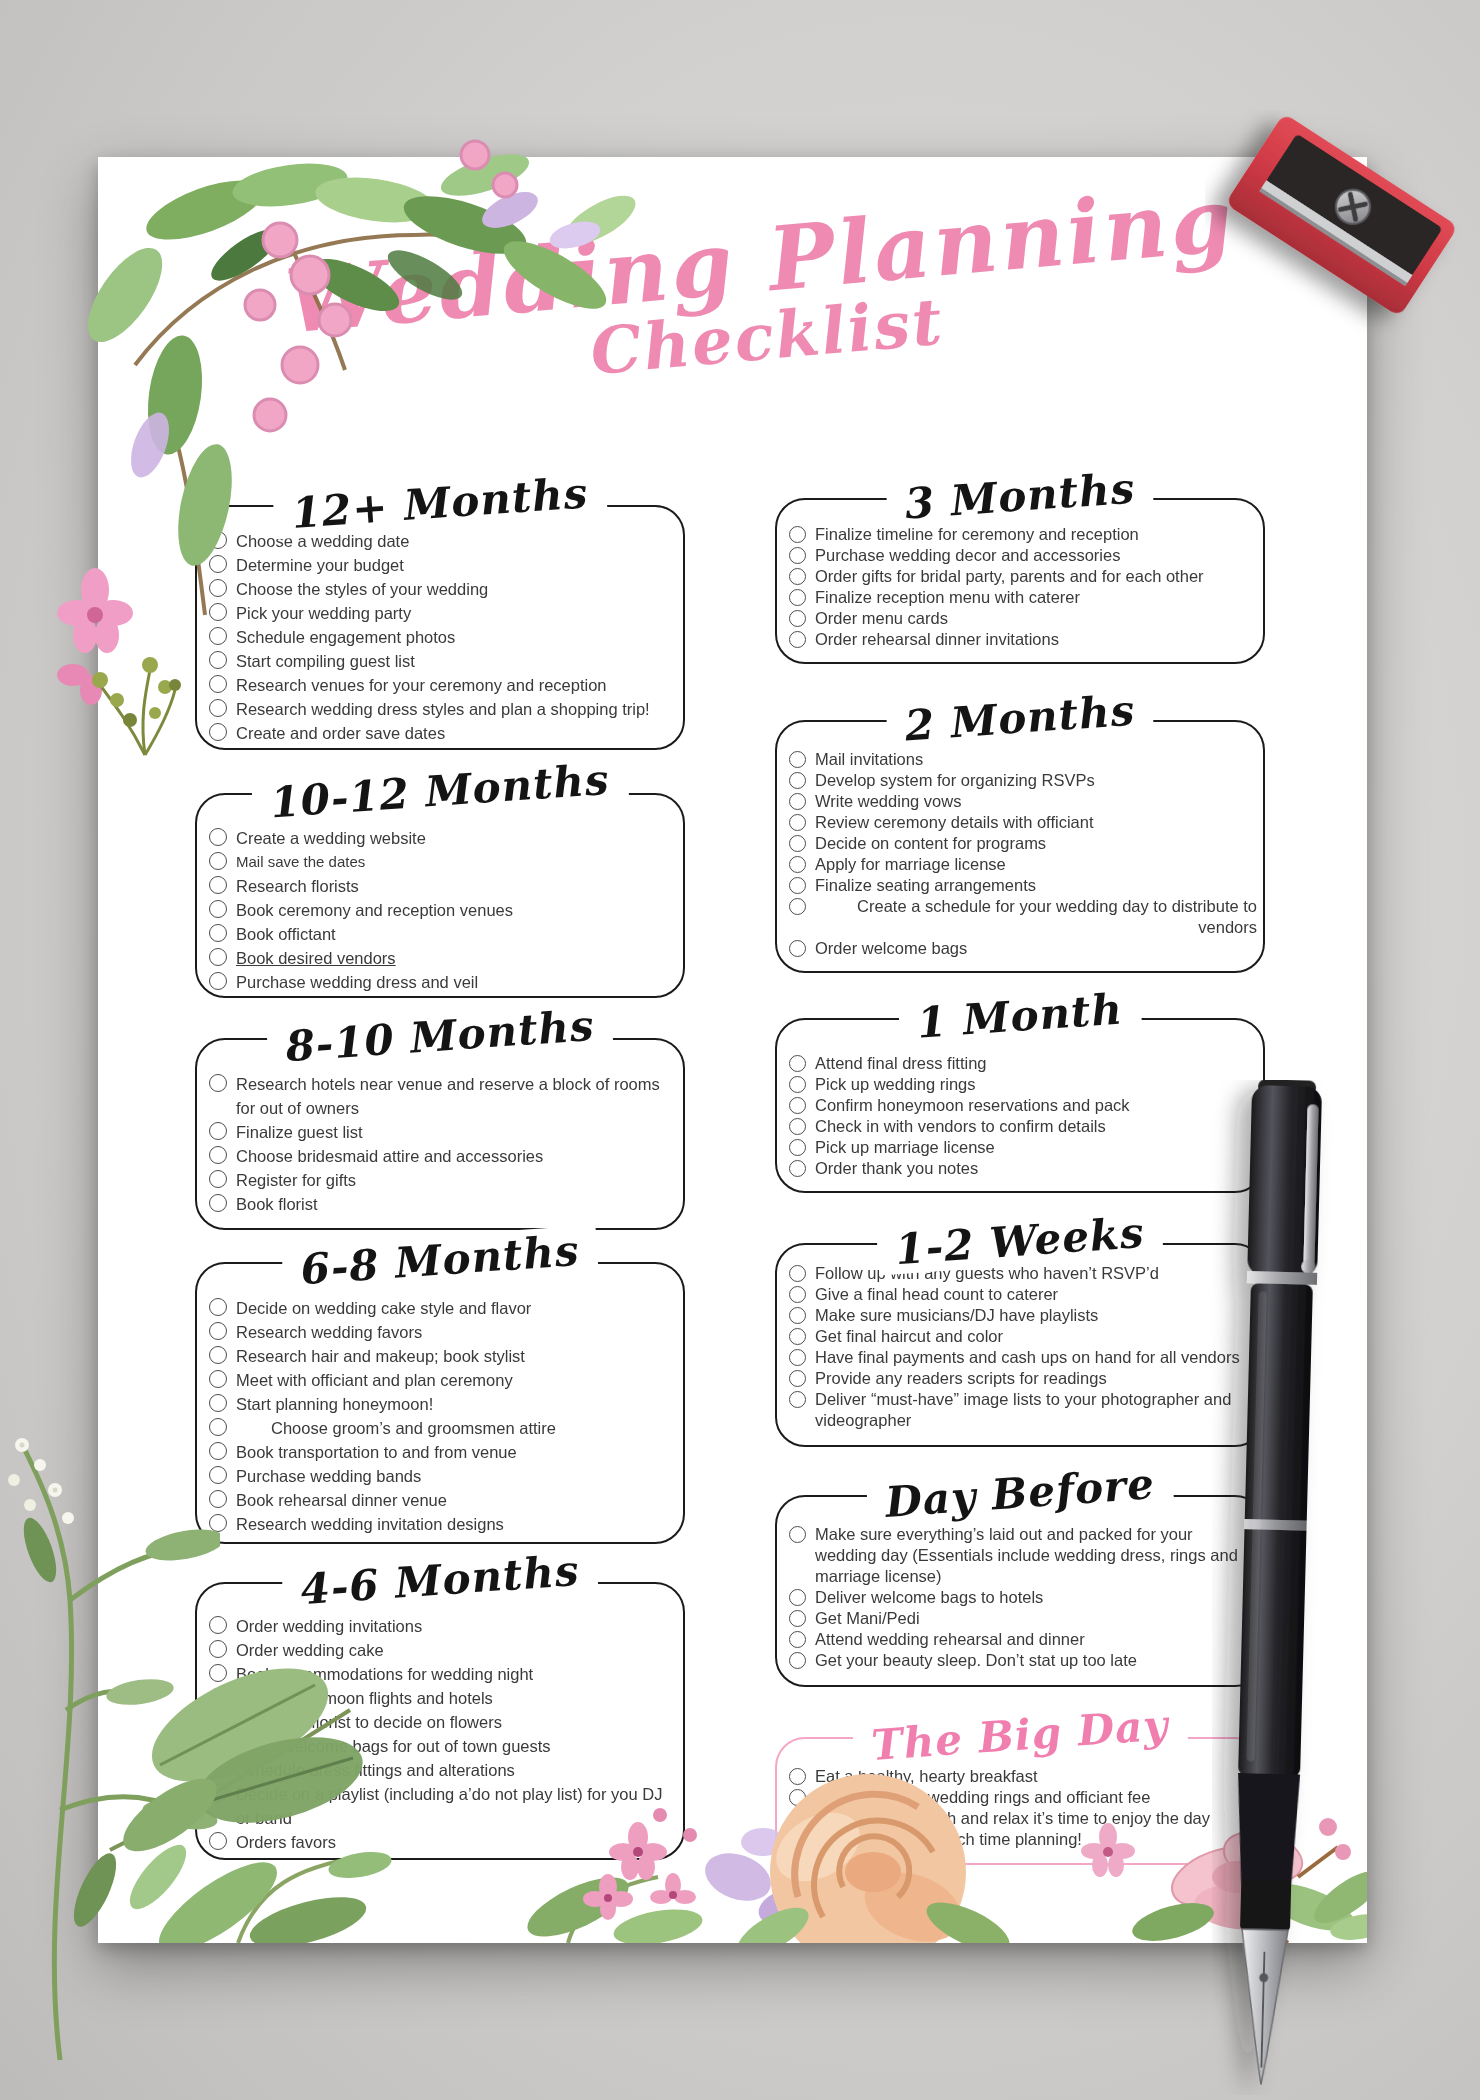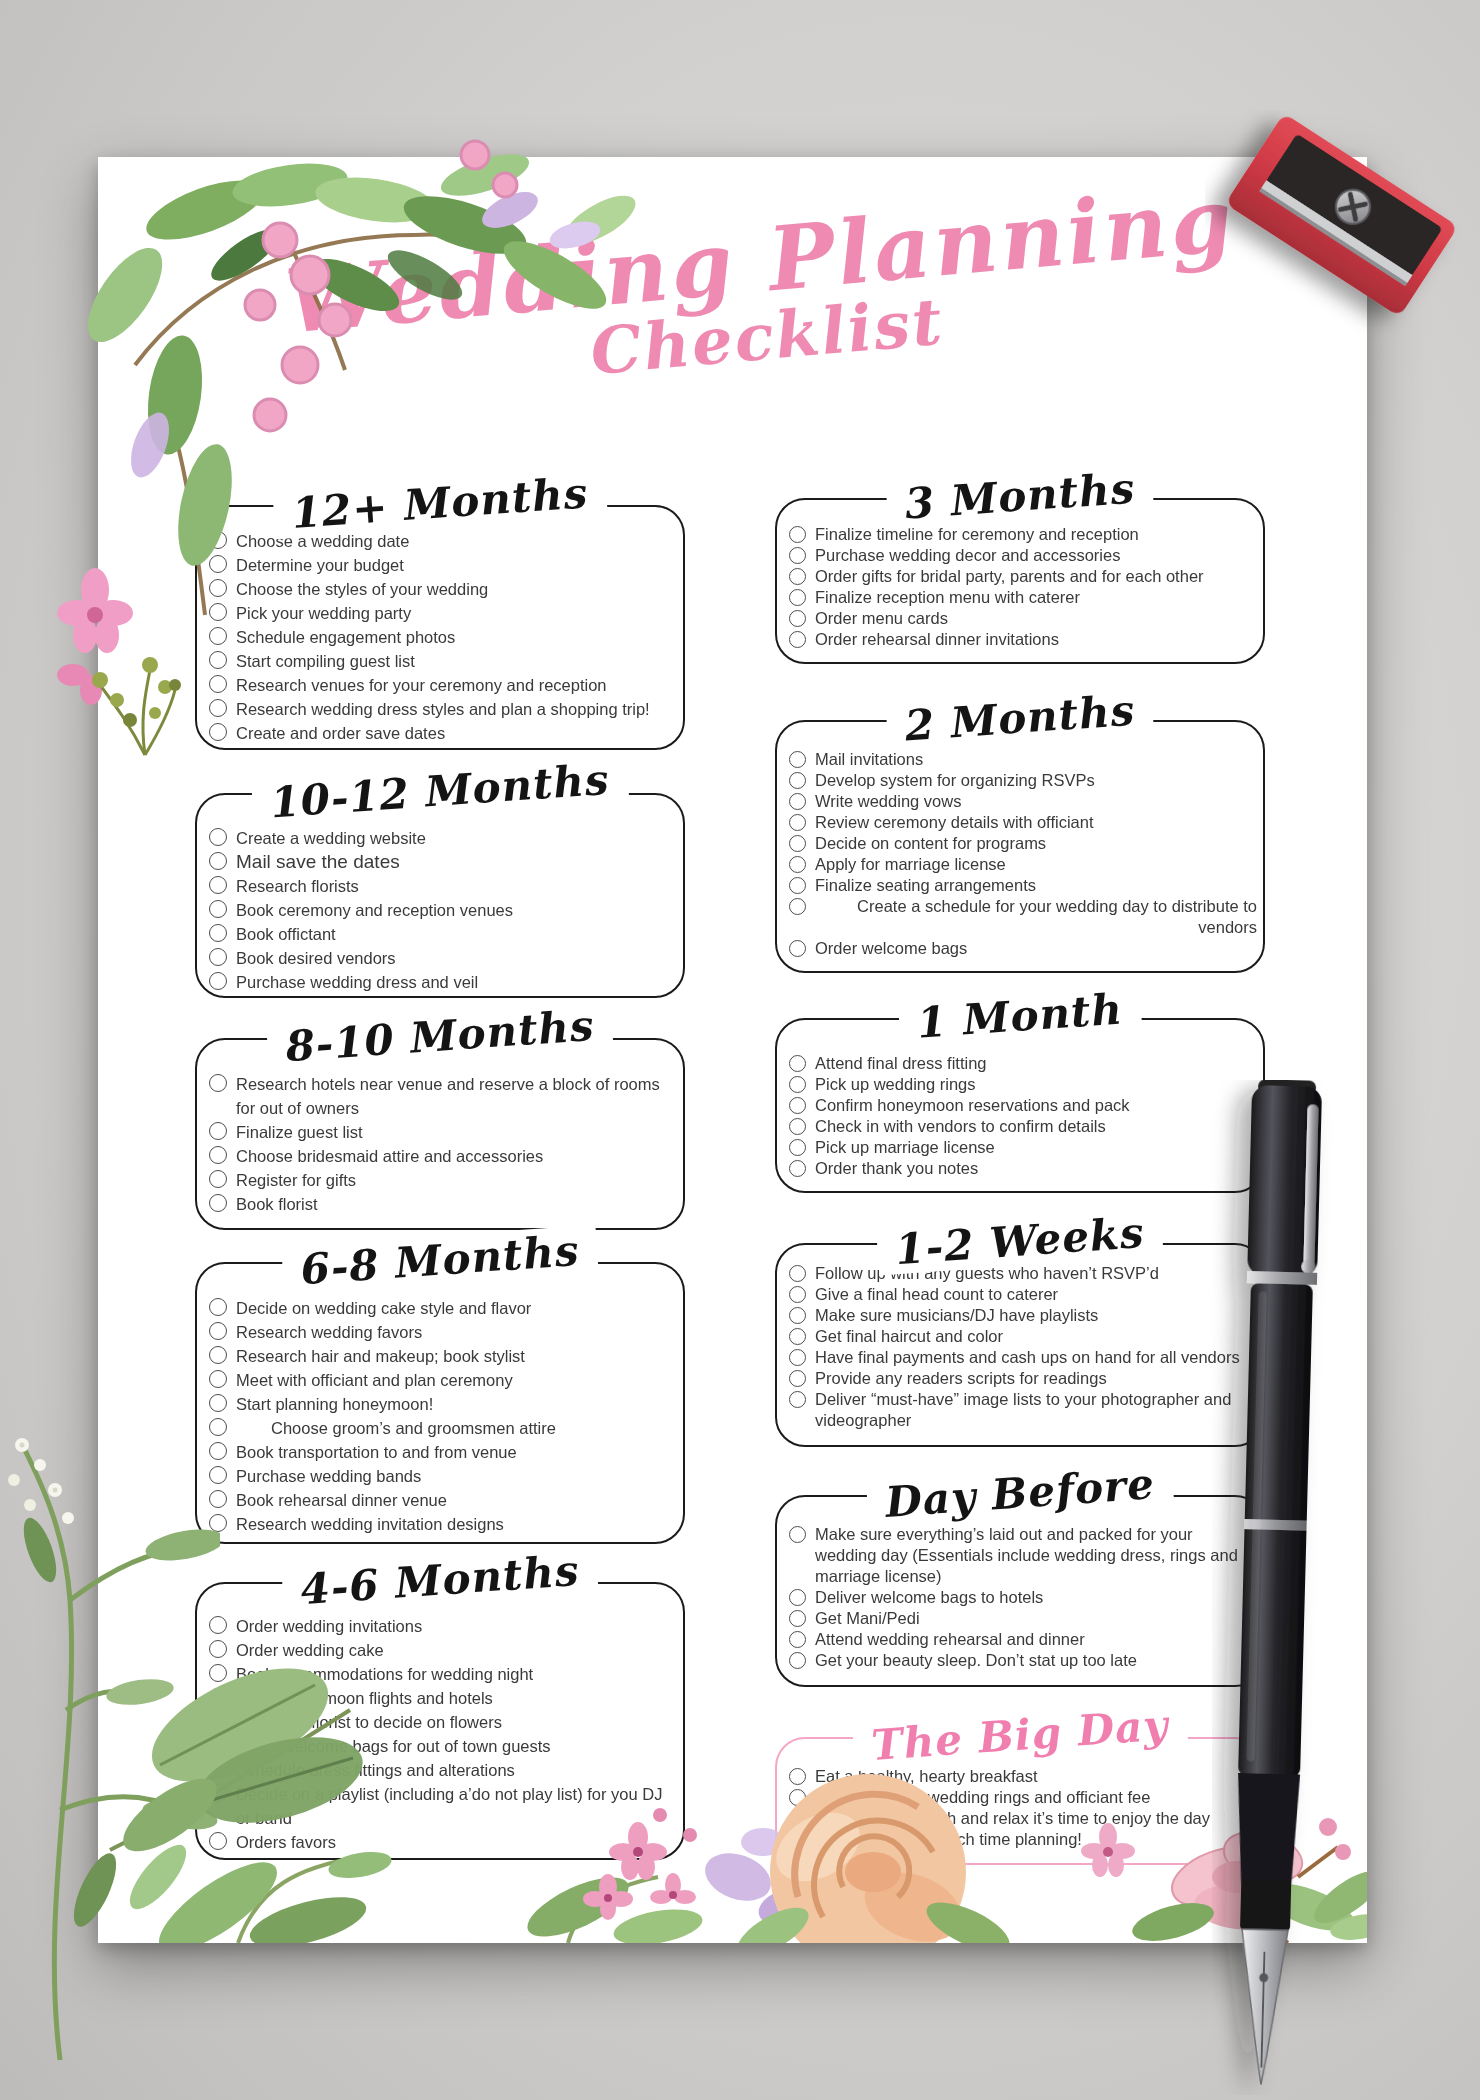--- a/index.html
+++ b/index.html
@@ -81,35 +81,35 @@
         </div>
       </div>
       <div class="section" style="left: 195px; top: 793px; width: 490px; height: 205px; padding-top: 31px;">
         <div class="sec-title">10-12 Months</div>
         <div class="item" style="min-height: 24px;">
           <span class="cb" style="height: 18px; width: 18px;"></span>
           <span class="txt" style="line-height: 24px; font-size: 16.5px;">Create a wedding website</span>
         </div>
         <div class="item" style="min-height: 24px;">
           <span class="cb" style="height: 18px; width: 18px;"></span>
-          <span class="txt" style="line-height: 24px; font-size: 19px;">Mail save the dates</span>
+          <span class="txt" style="line-height: 24px; font-size: 15px;">Mail save the dates</span>
         </div>
         <div class="item" style="min-height: 24px;">
           <span class="cb" style="height: 18px; width: 18px;"></span>
           <span class="txt" style="line-height: 24px; font-size: 16.5px;">Research florists</span>
         </div>
         <div class="item" style="min-height: 24px;">
           <span class="cb" style="height: 18px; width: 18px;"></span>
           <span class="txt" style="line-height: 24px; font-size: 16.5px;">Book ceremony and reception venues</span>
         </div>
         <div class="item" style="min-height: 24px;">
           <span class="cb" style="height: 18px; width: 18px;"></span>
           <span class="txt" style="line-height: 24px; font-size: 16.5px;">Book offictant</span>
         </div>
-        <div class="item" style="min-height: 24px;">
+        <div class="item" style="min-height: 24px; text-decoration: underline;">
           <span class="cb" style="height: 18px; width: 18px;"></span>
           <span class="txt" style="line-height: 24px; font-size: 16.5px;">Book desired vendors</span>
         </div>
         <div class="item" style="min-height: 24px;">
           <span class="cb" style="height: 18px; width: 18px;"></span>
           <span class="txt" style="line-height: 24px; font-size: 16.5px;">Purchase wedding dress and veil</span>
         </div>
       </div>
       <div class="section" style="left: 195px; top: 1038px; width: 490px; height: 192px; padding-top: 32px;">
         <div class="sec-title">8-10 Months</div>

